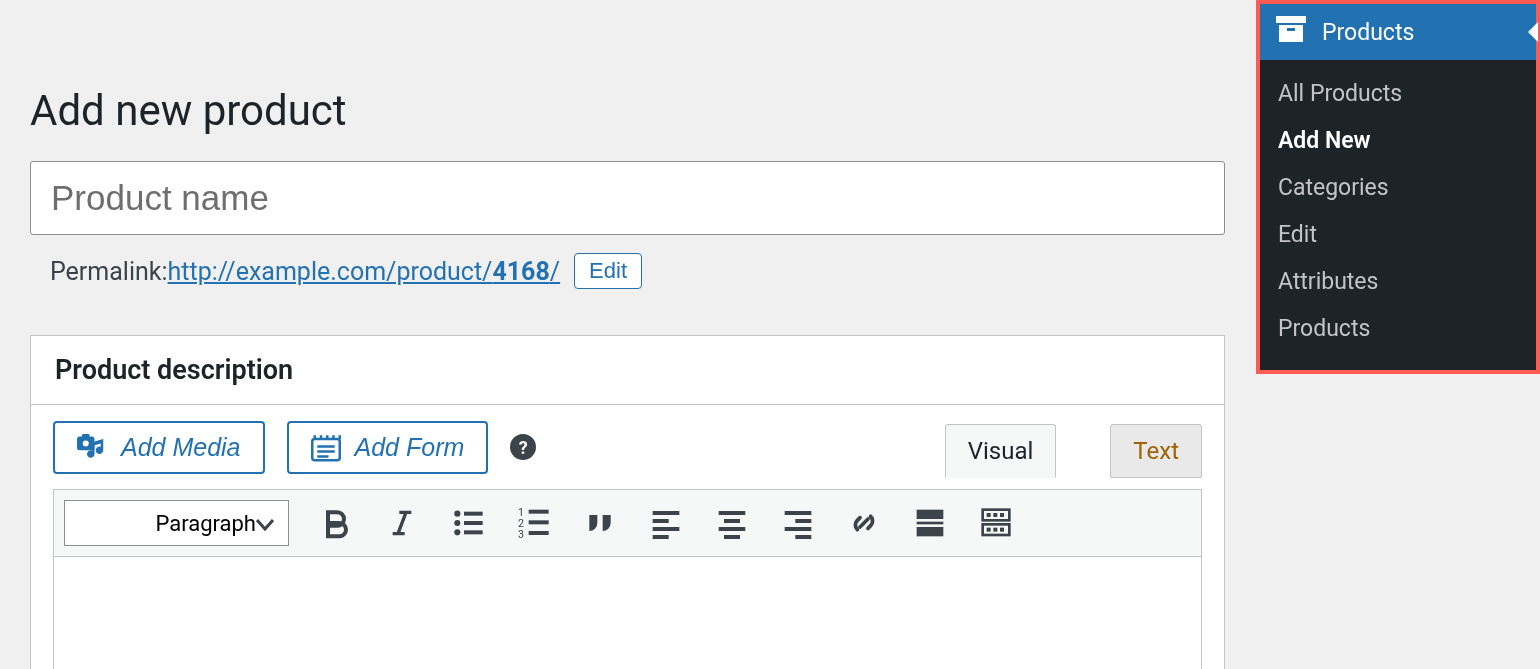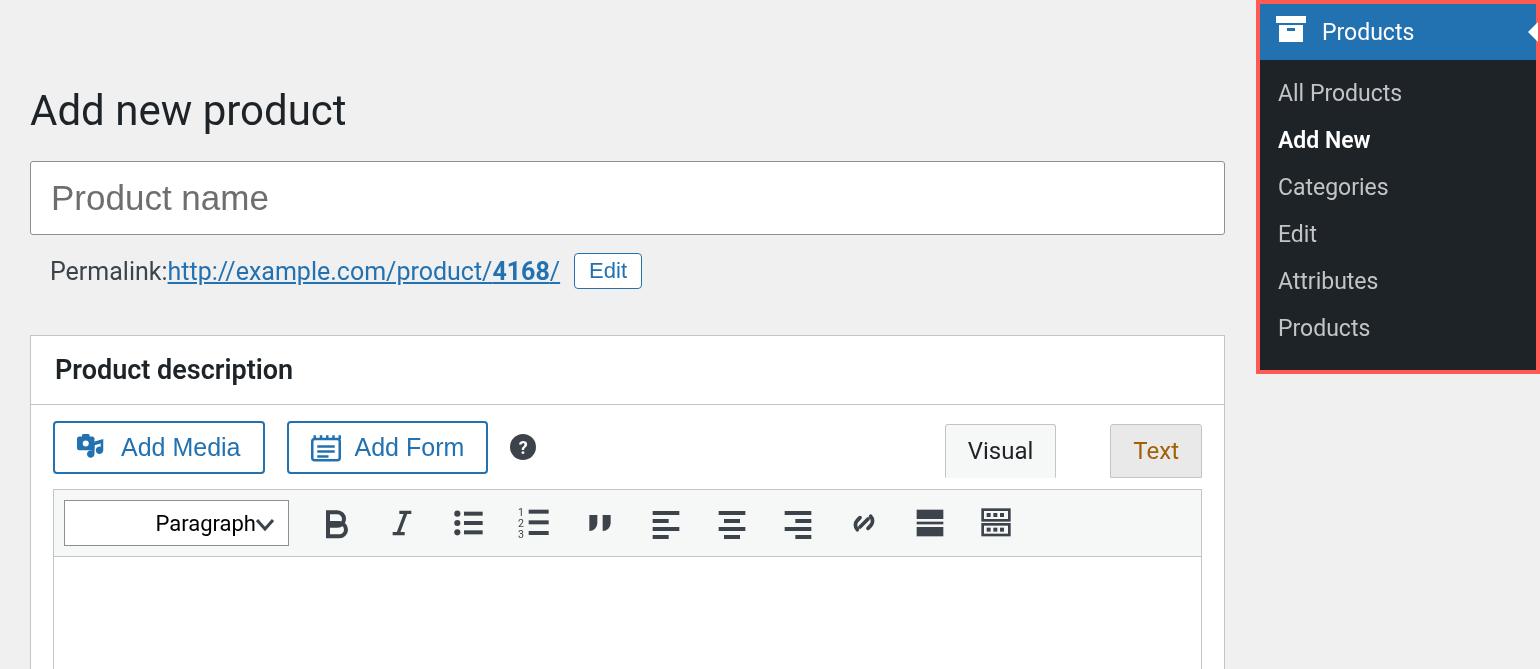--- a/index.html
+++ b/index.html
@@ -81,20 +81,21 @@
     align-items: center;
     gap: 14px;
     border: 2px solid #2271b1;
     color: #2271b1;
     background: #fff;
     border-radius: 4px;
     font-size: 25px;
     padding: 10px 22px;
     margin-right: 22px;
     cursor: pointer;
+    font-style: italic;
   }
   .help-icon {
     width: 26px; height: 26px;
     border-radius: 50%;
     background: #3c434a;
     color:#fff;
     font-size: 18px;
     font-weight: 700;
     display:inline-flex;
     align-items:center;

